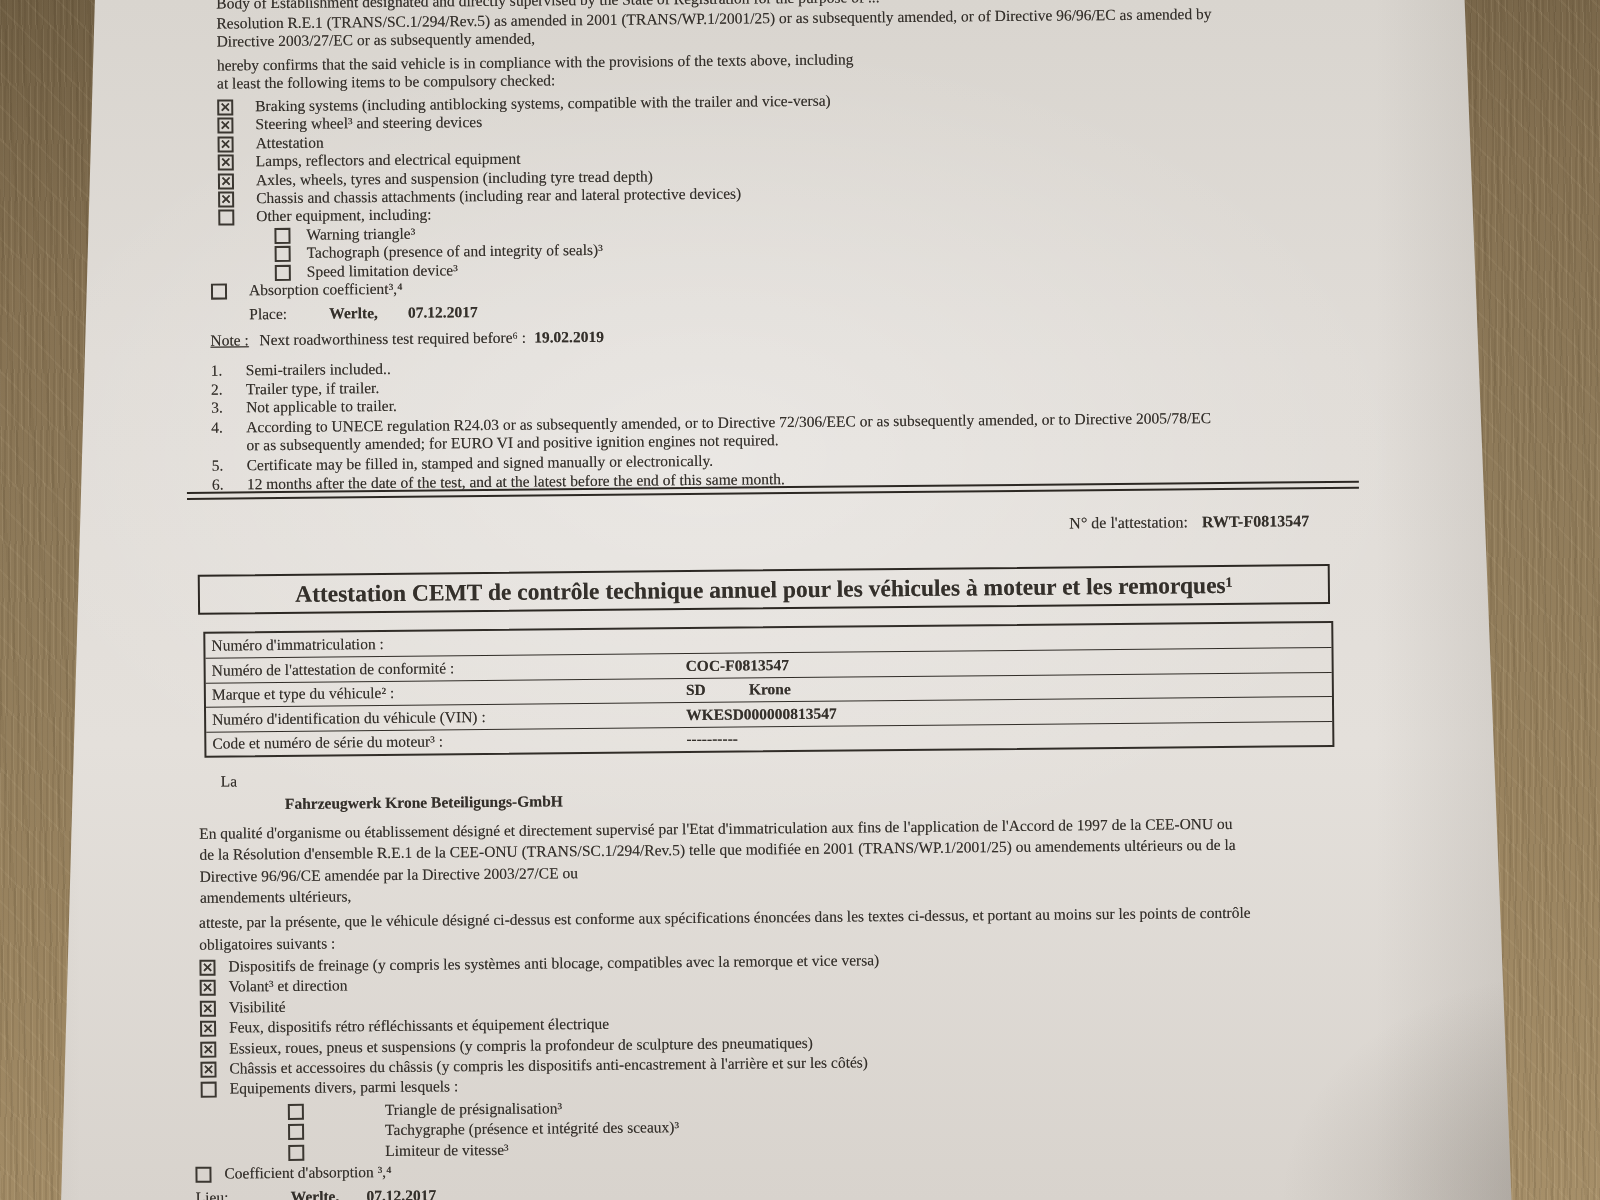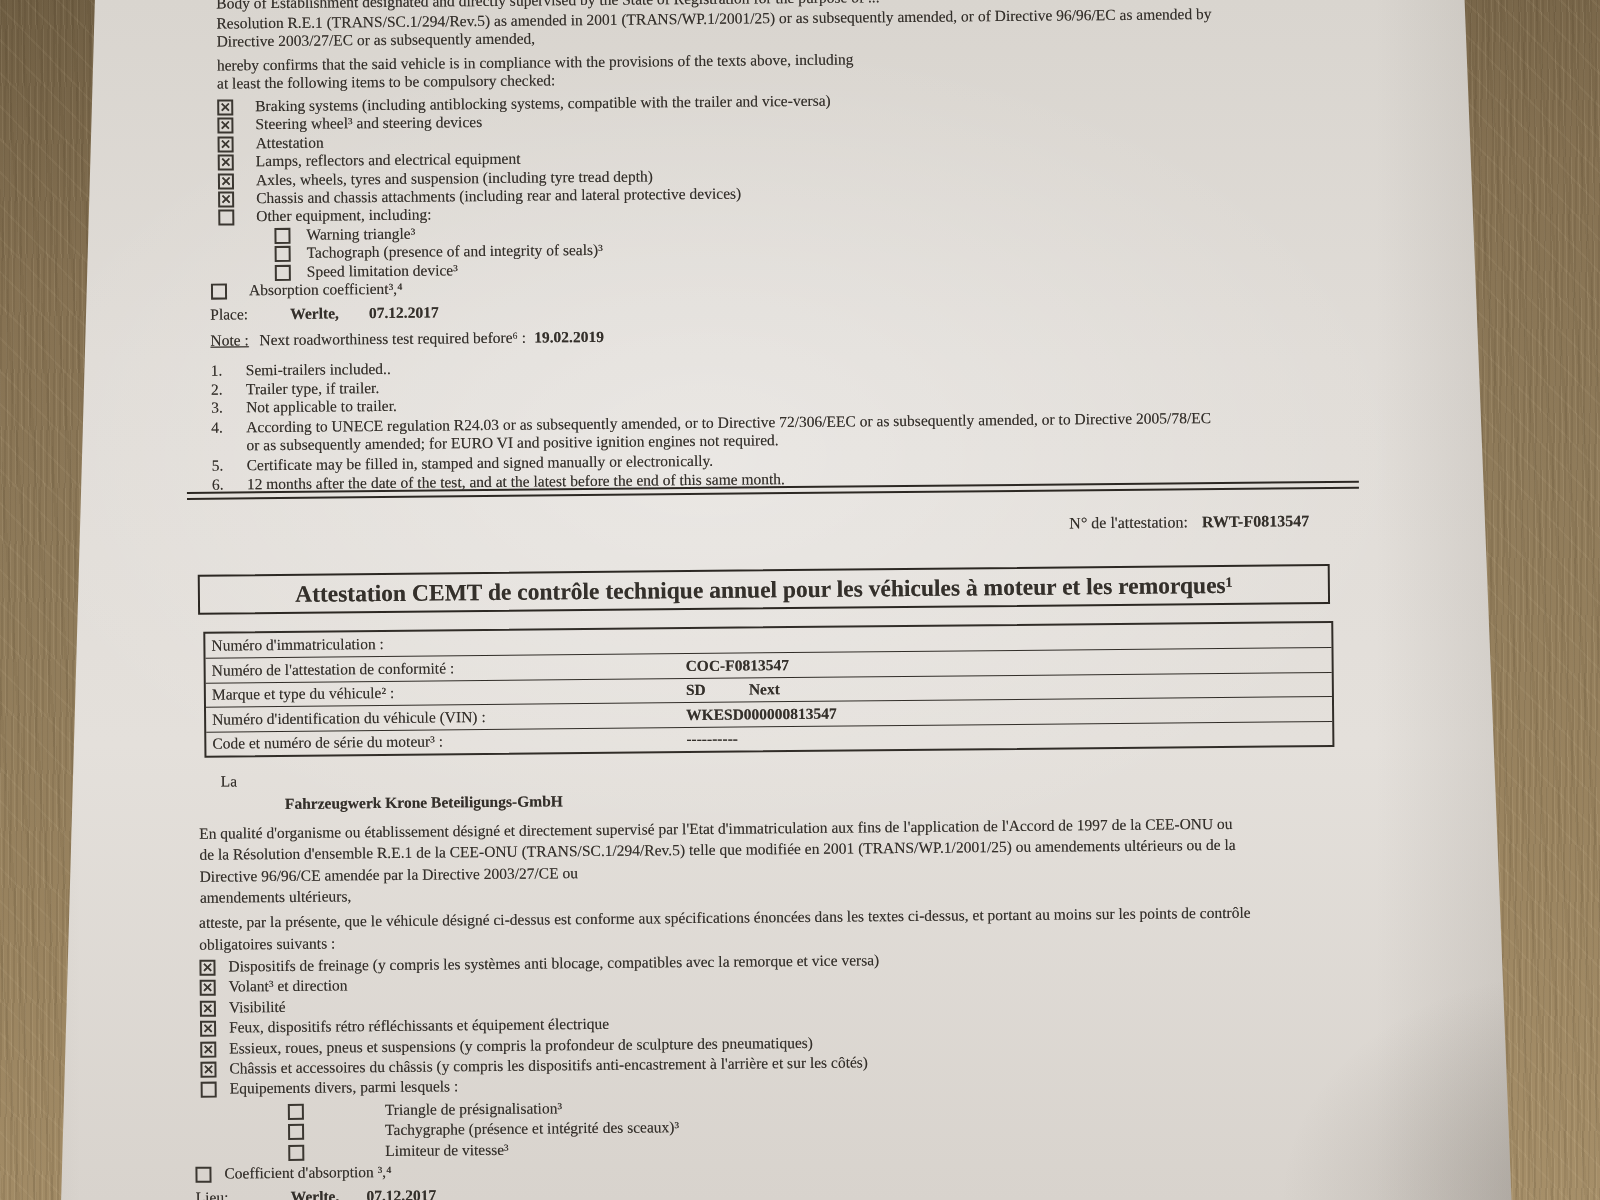--- a/index.html
+++ b/index.html
@@ -119,21 +119,21 @@
           <span class="cb"></span>
           <span>Speed limitation device³</span>
         </div>
       <div class="chk-item" style="margin-left:-8px;">
           <span class="cb"></span>
           <span>Absorption coefficient³,⁴</span>
         </div>
     </div>
 
     <div class="abs row-line" style="left:213px;top:301px;">
-      <span style="width:80px;">Place:</span>
+      <span style="width:80px;margin-left:39px;">Place:</span>
       <span class="b">Werlte,</span>
       <span class="b" style="margin-left:30px;">07.12.2017</span>
     </div>
     <div class="abs row-line" style="left:213px;top:327px;">
       <span style="width:49px;text-decoration:underline;">Note :</span>
       <span>Next roadworthiness test required before⁶ :</span>
       <span class="b" style="margin-left:8px;">19.02.2019</span>
     </div>
 
     <div class="abs" style="left:213px;top:357px;width:1260px;line-height:16px;">
@@ -180,21 +180,21 @@
         <span>Numéro d'immatriculation :</span>
         <span class="info-value"></span>
       </div>
       <div class="info-row">
         <span>Numéro de l'attestation de conformité :</span>
         <span class="info-value">COC-F0813547</span>
       </div>
       <div class="info-row">
         <span>Marque et type du véhicule² :</span>
         <span class="info-value">SD</span>
-        <span class="info-value2">Next</span>
+        <span class="info-value2">Krone</span>
       </div>
       <div class="info-row">
         <span>Numéro d'identification du véhicule (VIN) :</span>
         <span class="info-value">WKESD000000813547</span>
       </div>
       <div class="info-row">
         <span>Code et numéro de série du moteur³ :</span>
         <span class="info-value">----------</span>
       </div>
     </div>

